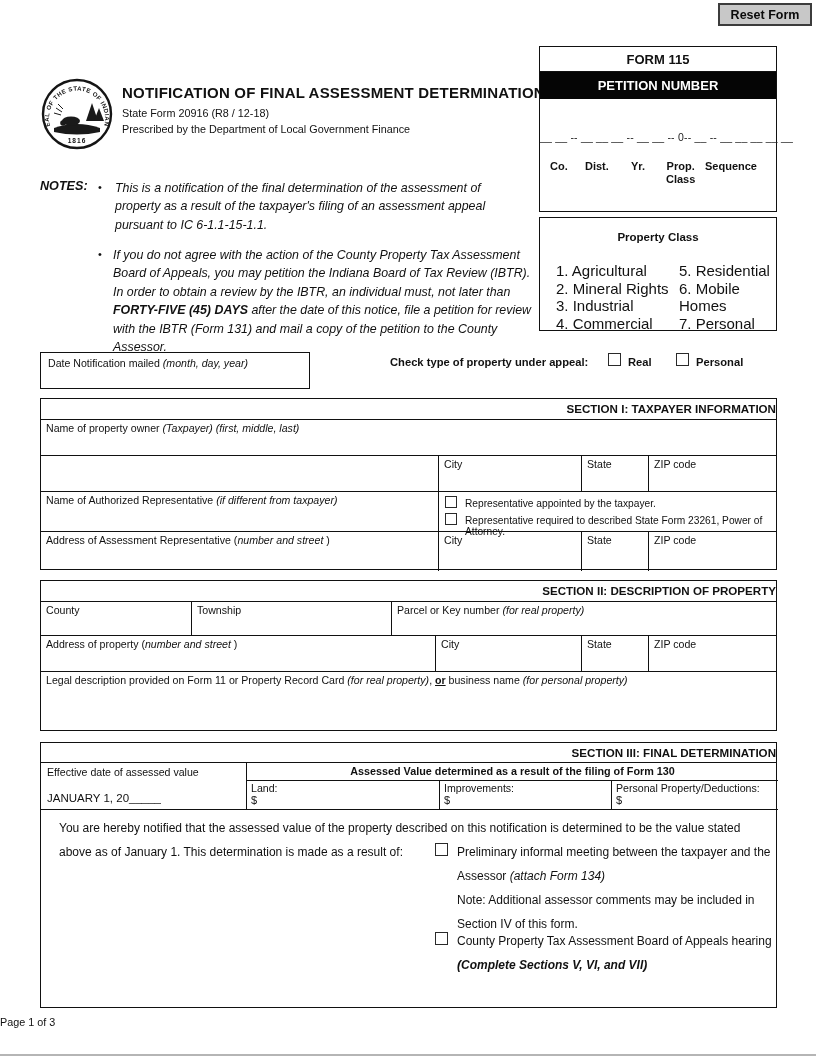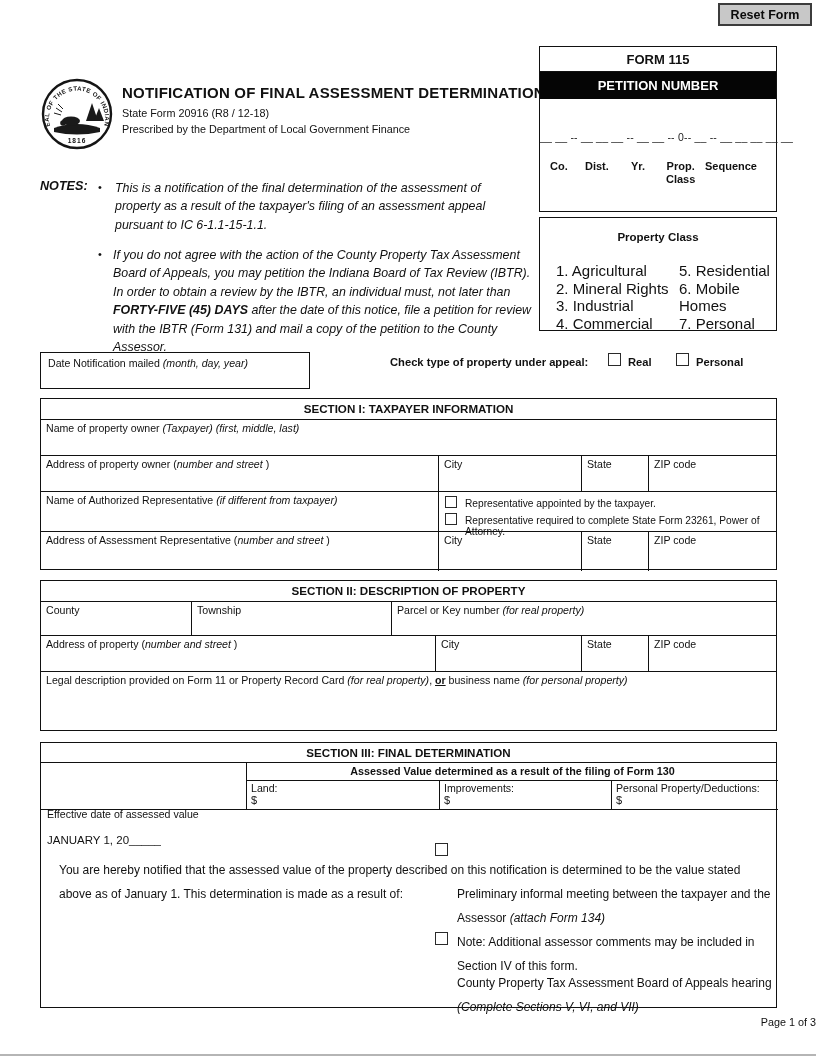--- a/index.html
+++ b/index.html
@@ -45,34 +45,34 @@
   .note-text { position:absolute; font-style:italic; font-size:12.4px; line-height:18.4px; }
 
   
   .datebox { position:absolute; left:40px; top:352px; width:270px; height:37px; border:1.6px solid #111; font-size:10.6px; padding:4px 0 0 7px; }
   .chk-label { position:absolute; font-weight:bold; font-size:11.2px; }
   .cb { position:absolute; width:13px; height:13px; border:1.4px solid #2a2a2a; background:#fff; }
   .cb-s { display:inline-block; width:12px; height:12px; border:1.3px solid #2a2a2a; background:#fff; vertical-align:middle; }
 
   
   .sec { position:absolute; left:40px; width:737px; border:1.6px solid #111; background:#fff; }
-  .sec-hdr { height:21px; line-height:20px; border-bottom:1.4px solid #111; text-align:center; font-weight:bold; font-size:11.6px; }
+  .sec-hdr { height:21px; line-height:20px; border-bottom:1.4px solid #111; text-align:right; font-weight:bold; font-size:11.6px; }
   .row { position:absolute; left:0; width:100%; border-bottom:1.4px solid #111; }
   .row-last { border-bottom:none; }
   .cell { position:absolute; top:0; height:100%; padding:2px 5px; font-size:10.6px; }
   .cell-bl { border-left:1.4px solid #111; }
 
   
   .s3-assessed { position:absolute; left:205px; top:20px; width:532px; height:18px; border-left:1.4px solid #111; border-bottom:1.4px solid #111; text-align:center; font-weight:bold; font-size:10.8px; line-height:17px; }
   .s3-val { position:absolute; top:38px; height:28px; border-left:1.4px solid #111; padding:1px 4px; font-size:10.6px; }
   .s3-hline { position:absolute; left:0; top:66px; width:737px; height:0; border-bottom:1.4px solid #111; }
-  .s3-line { position:absolute; font-size:12px; white-space:nowrap;margin-top:42px; }
+  .s3-line { position:absolute; font-size:12px; white-space:nowrap; }
   .s3-cb { position:absolute; width:13px; height:13px; border:1.4px solid #2a2a2a; background:#fff; }
 
-  .footer { position:absolute; left:0; top:1016px; width:816px; text-align:right; font-size:10.8px; }
+  .footer { position:absolute; left:0; top:1016px; width:816px; text-align:left; font-size:10.8px; }
 
   .sealring { font-size:6.1px; font-weight:bold; letter-spacing:.5px; fill:#111; }
   .sealyear { font-size:6.6px; font-weight:bold; fill:#111; letter-spacing:1px; }
 </style>
 </head>
 <body>
 
 <div class="page">
 
   <button class="reset-btn">Reset Form</button>
@@ -133,32 +133,31 @@
   <div class="chk-label" style="left:628px; top:356px;">Real</div>
   <div class="cb" style="left:676px; top:353px;"></div>
   <div class="chk-label" style="left:696px; top:356px;">Personal</div>
 
   <div class="sec" style="top:398px; height:172px;">
     <div class="sec-hdr">SECTION I:  TAXPAYER INFORMATION</div>
     <div class="row" style="top:21px; height:36px;">
       <div class="cell" style="left:0; width:737px;"><span>Name of property owner </span><span class="it">(Taxpayer) (first, middle, last)</span></div>
     </div>
     <div class="row" style="top:57px; height:36px;">
-      <div class="cell" style="left:0; width:397px;"><span>Address of property owner (</span><span class="it">number and street</span><span> )</span></div>
       <div class="cell cell-bl" style="left:397px; width:143px;">City</div>
       <div class="cell cell-bl" style="left:540px; width:67px;">State</div>
       <div class="cell cell-bl" style="left:607px; width:130px;">ZIP code</div>
     </div>
     <div class="row" style="top:93px; height:40px;">
       <div class="cell" style="left:0; width:397px;"><span>Name of Authorized Representative </span><span class="it">(if different from taxpayer)</span></div>
       <div class="cell cell-bl" style="left:397px; width:340px; padding:0;">
         <span class="cb-s" style="position:absolute; left:6px; top:4px;"></span>
         <span style="position:absolute; left:26px; top:6px; font-size:10.2px;">Representative appointed by the taxpayer.</span>
         <span class="cb-s" style="position:absolute; left:6px; top:21px;"></span>
-        <span style="position:absolute; left:26px; top:23px; font-size:10.2px;">Representative required to complete State Form 23261, Power of Attorney.</span>
+        <span style="position:absolute; left:26px; top:23px; font-size:10.2px;">Representative required to described State Form 23261, Power of Attorney.</span>
       </div>
     </div>
     <div class="row row-last" style="top:133px; height:39px;">
       <div class="cell" style="left:0; width:397px;"><span>Address of Assessment Representative (</span><span class="it">number and street</span><span> )</span></div>
       <div class="cell cell-bl" style="left:397px; width:143px;">City</div>
       <div class="cell cell-bl" style="left:540px; width:67px;">State</div>
       <div class="cell cell-bl" style="left:607px; width:130px;">ZIP code</div>
     </div>
   </div>
 
@@ -204,18 +203,18 @@
 
     <div class="s3-cb" style="left:394px; top:100px;"></div>
     <div class="s3-line" style="left:416px; top:102px;">Preliminary informal meeting between the taxpayer and the</div>
     <div class="s3-line" style="left:416px; top:126px;"><span>Assessor </span><span class="it">(attach Form 134)</span></div>
 
     <div class="s3-line" style="left:416px; top:150px;">Note:  Additional assessor comments may be included in</div>
     <div class="s3-line" style="left:416px; top:174px;">Section IV of this form.</div>
 
     <div class="s3-cb" style="left:394px; top:189px;"></div>
     <div class="s3-line" style="left:416px; top:191px;">County Property Tax Assessment Board of Appeals hearing</div>
-    <div class="s3-line it" style="left:416px; top:215px;">(Complete Sections V, VI, and VII)</div>
+    <div class="s3-line it" style="left:416px; top:215px;font-weight:bold;">(Complete Sections V, VI, and VII)</div>
   </div>
 
   <div class="footer">Page 1 of 3</div>
 
 </div>
 
 </body></html>

